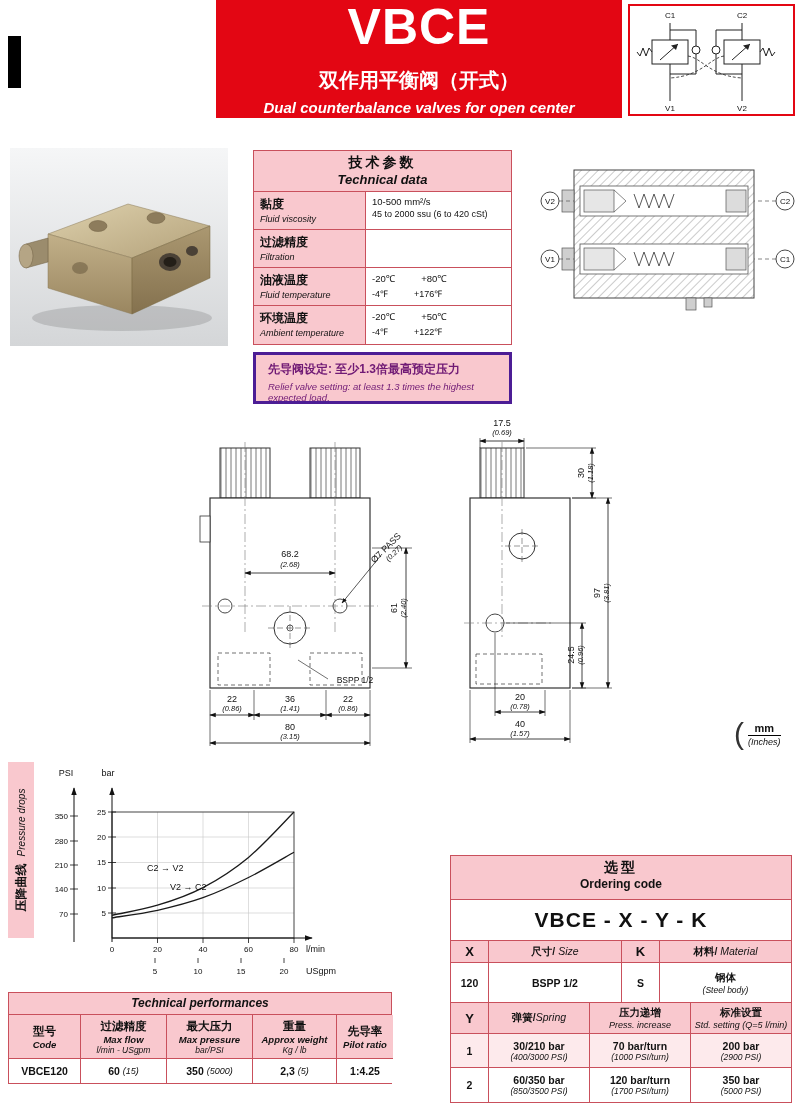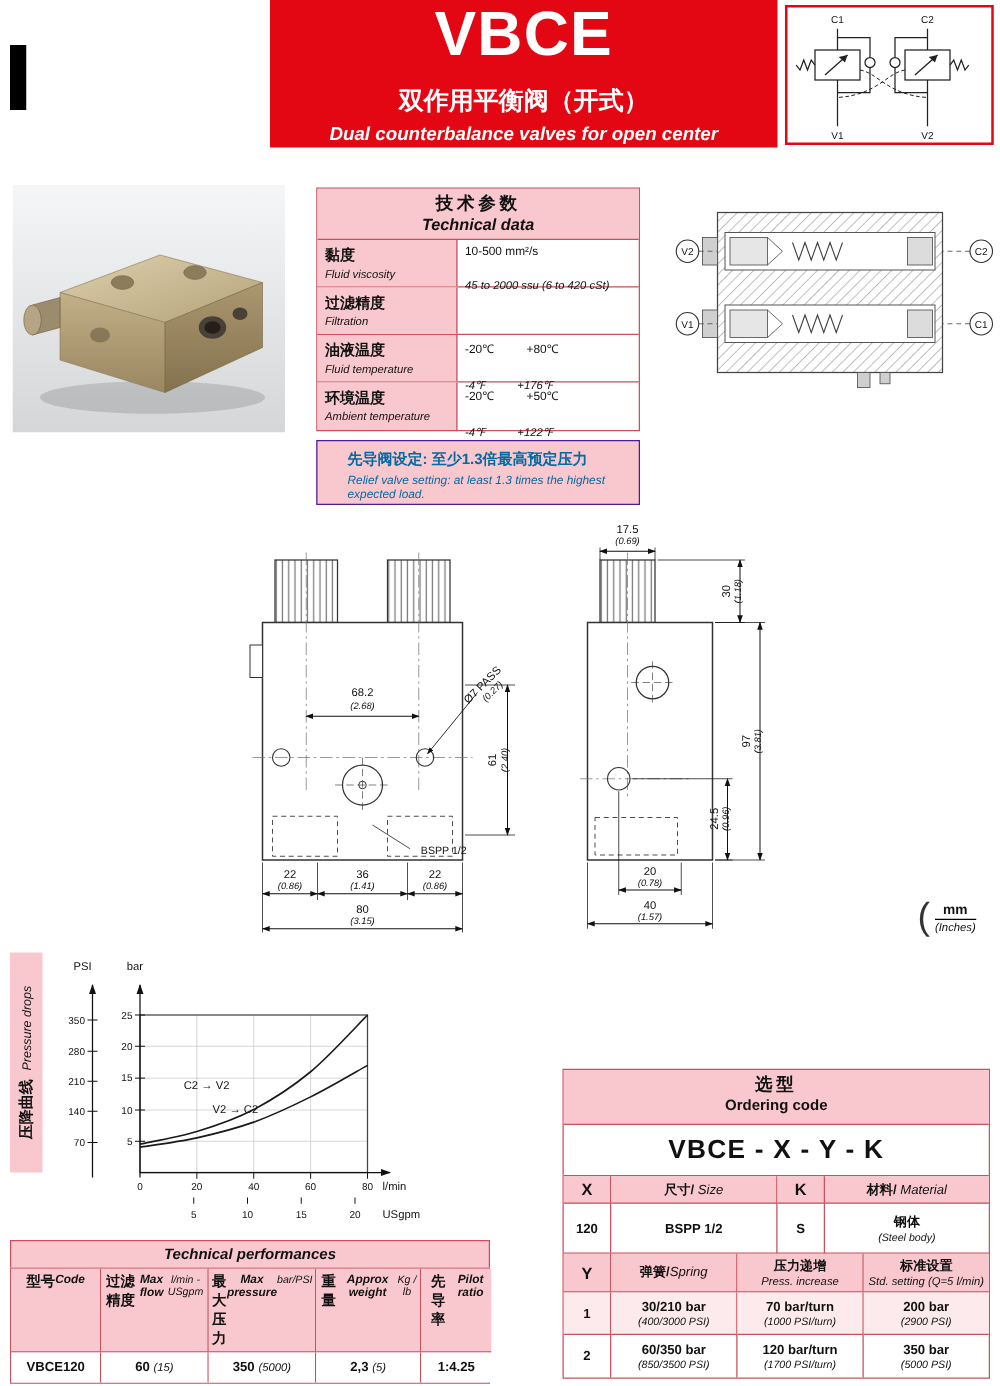--- a/index.html
+++ b/index.html
@@ -23,38 +23,38 @@
   .tech-title{background:#f9c8ce;text-align:center;padding:3px 0 4px;border-bottom:1px solid #c9505c}
   .tech-title .cn{font-size:14px;font-weight:bold;letter-spacing:3px}
   .tech-title .en{font-size:13px;font-weight:bold;font-style:italic}
   .trow{display:flex;border-bottom:1px solid #c9505c;height:38px}
   .trow:last-child{border-bottom:none}
   .tlabel{width:112px;background:#f9c8ce;padding:4px 6px;border-right:1px solid #c9505c}
   .tlabel .cn{font-size:12px;font-weight:bold}
   .tlabel .en{font-size:9px;font-style:italic;margin-top:1px}
   .tval{flex:1;padding:4px 6px}
   .tval .l1{font-size:9.5px}
-  .tval .l2{font-size:9px;font-style:italic;margin-top:16px}
+  .tval .l2{font-size:9px;margin-top:2px}
   .pair{display:flex;gap:26px}
-  .tech-note{border:1px solid #4c1d95;background:#f9c8ce;color:#0369a1;padding:6px 24px}
+  .tech-note{border:3px solid #4c1d95;background:#f9c8ce;color:#701a75;padding:6px 12px}
   .tech-note .cn{font-size:12px;font-weight:bold}
   .tech-note .en{font-size:9.5px;font-style:italic;margin-top:3px}
 
   
   .chart-side{background:#f9c8ce;overflow:visible}
   .chart-side-inner{position:absolute;left:50%;top:50%;transform:translate(-50%,-50%) rotate(-90deg);white-space:nowrap;display:flex;gap:7px;align-items:baseline}
   .chart-side-inner .cn{font-size:12px;font-weight:bold}
   .chart-side-inner .en{font-size:10px;font-style:italic}
 
   
   .perf-title{background:#f9c8ce;border:1px solid #c9505c;border-bottom:none;text-align:center;padding:3px 0 4px}
   .perf-title .cn{font-size:14px;font-weight:bold;letter-spacing:3px}
   .perf-title .en{font-size:12px;font-weight:bold;font-style:italic}
   .perf{display:grid;grid-template-columns:72px 86px 86px 84px 56px;border:1px solid #c9505c;background:#fff}
-  .pcell{border-right:1px solid #c9505c;border-bottom:1px solid #c9505c;text-align:center;padding:3px 2px;display:flex;flex-direction:row;justify-content:center}
+  .pcell{border-right:1px solid #c9505c;border-bottom:1px solid #c9505c;text-align:center;padding:3px 2px;display:flex;flex-direction:column;justify-content:center}
   .perf > .pcell:nth-child(5n){border-right:none}
   .perf > .pcell:nth-last-child(-n+5){border-bottom:none}
   .ph{background:#f9c8ce;min-height:44px}
   .ph .cn{font-size:11.5px;font-weight:bold}
   .ph .en{font-size:9.5px;font-style:italic;font-weight:bold}
   .ph .unit{font-size:8.5px;font-style:italic}
   .pd{background:#fff;font-size:10px;flex-direction:row;align-items:center;justify-content:center;gap:3px;min-height:24px}
   .pd .main{font-weight:bold;font-size:10.5px}
   .pd .paren{font-style:italic;font-size:9px}
 

